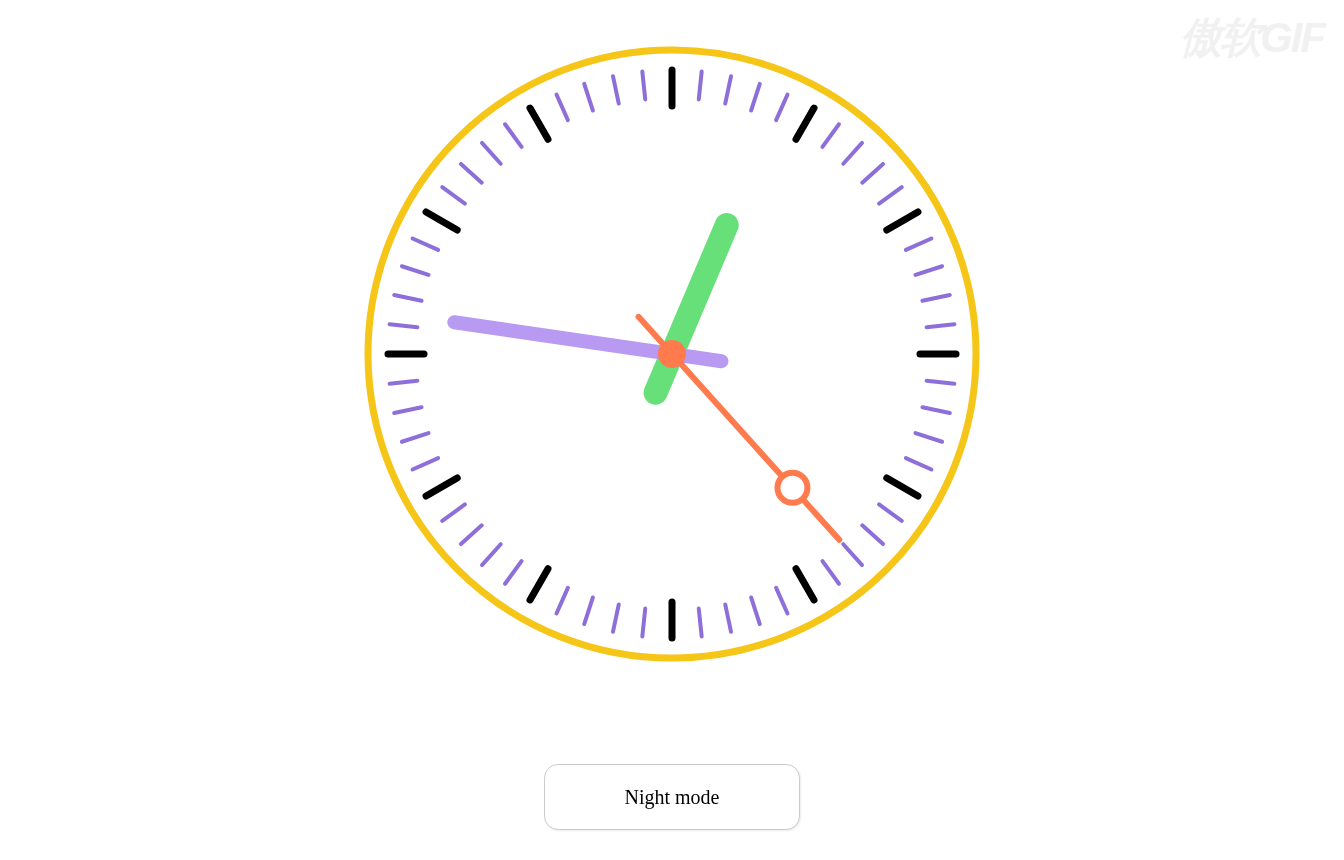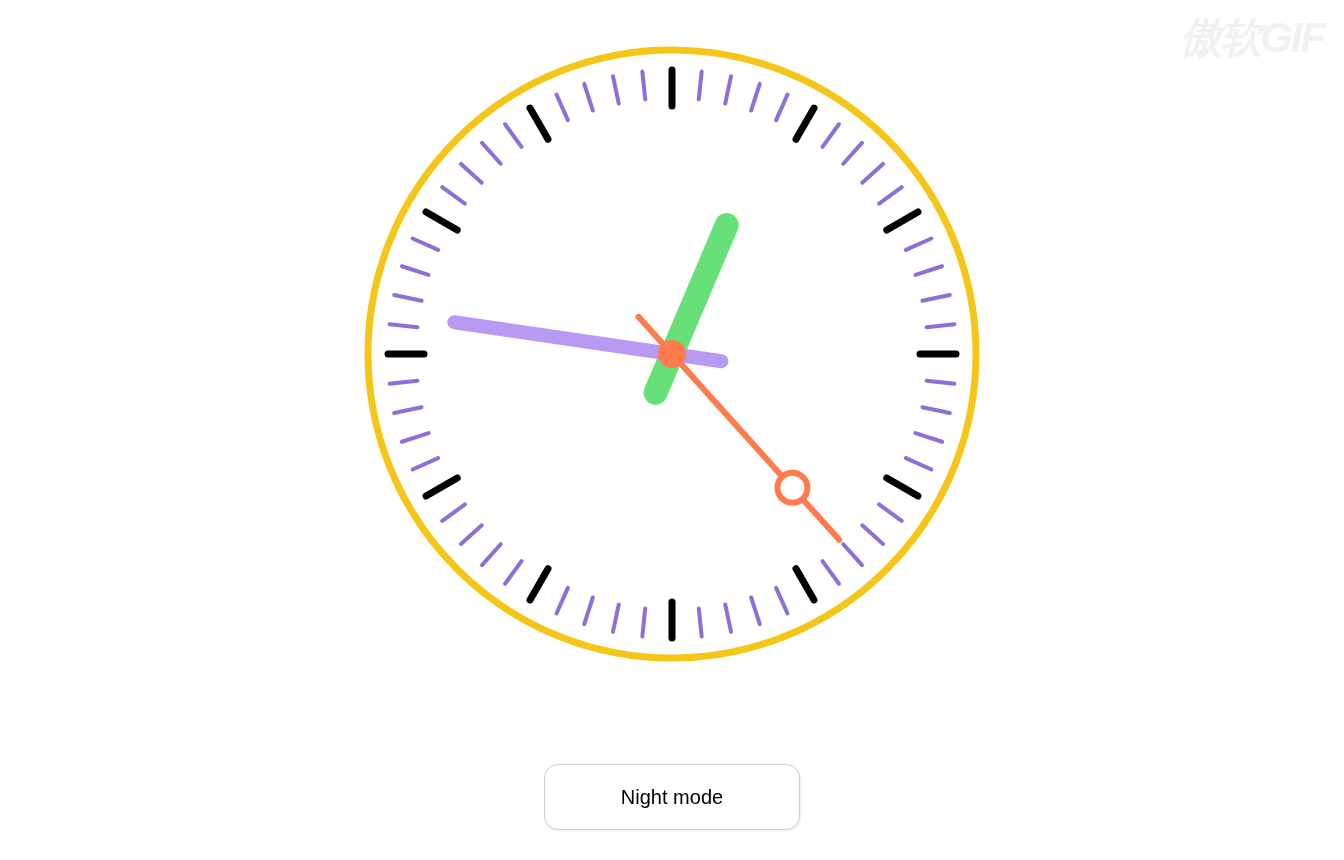--- a/index.html
+++ b/index.html
@@ -31,21 +31,21 @@
     .mode-button {
       position: absolute;
       left: 50%;
       transform: translateX(-50%);
       top: 764px;
       width: 256px;
       height: 66px;
       background: #ffffff;
       border: 1px solid #cccccc;
       border-radius: 14px;
-      font-family: Liberation Sans, sans-serif;
+      font-family: Liberation Serif, serif;
       font-size: 20px;
       color: #000000;
       cursor: pointer;
       box-shadow: 1px 1px 2px rgba(0,0,0,0.08);
     }
   </style>
 </head>
 <body>
 
 <div class="clock-container">

